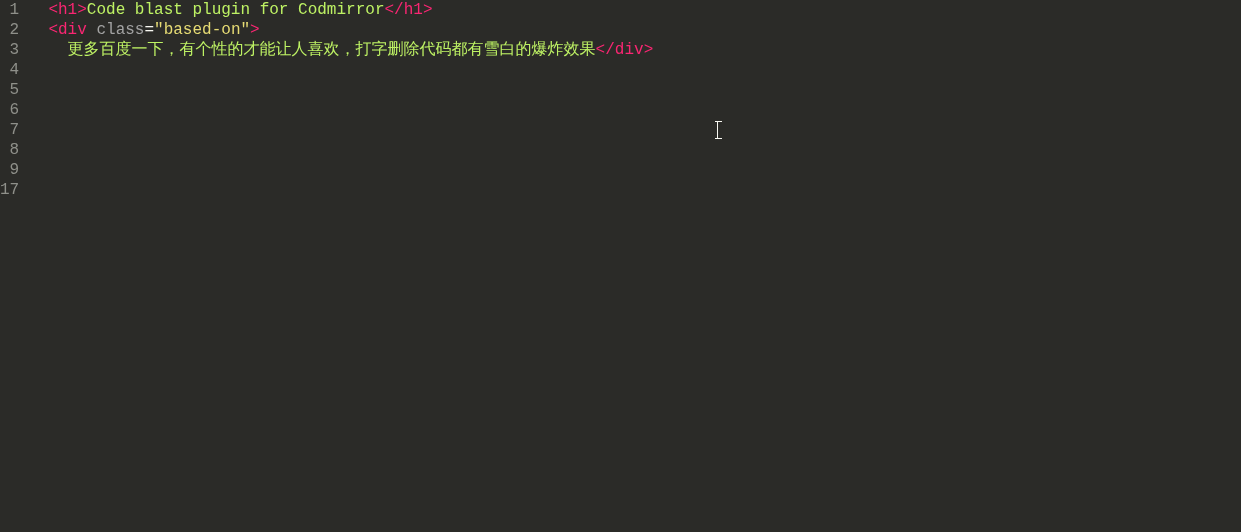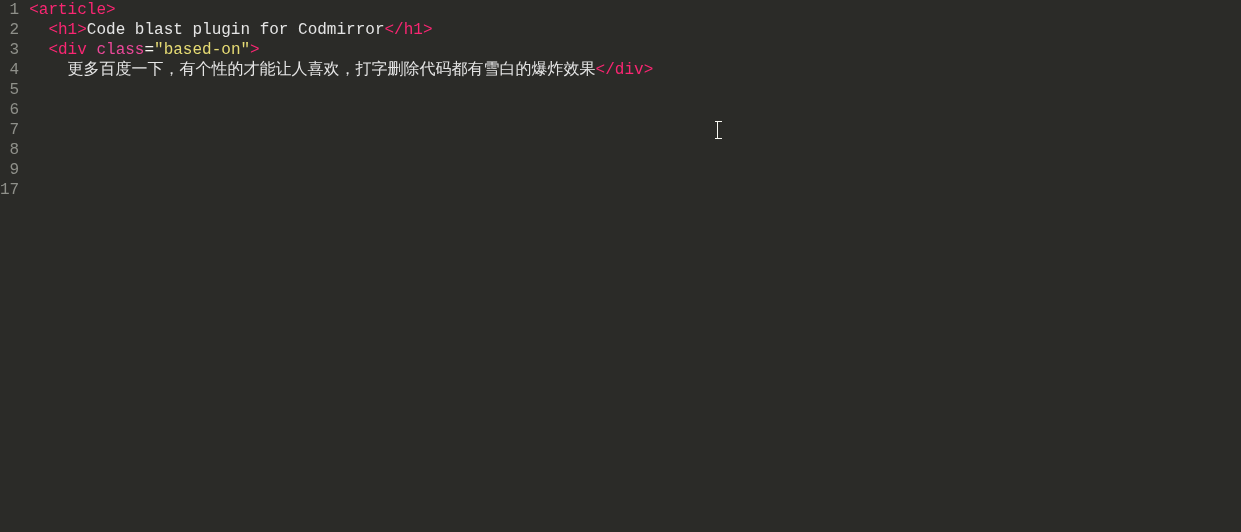--- a/index.html
+++ b/index.html
@@ -42,30 +42,30 @@
       white-space: pre;
       color: #f8f8f2;
     }
     .tag-bracket {
       color: #f92672;
     }
     .tag-name {
       color: #f92672;
     }
     .attr-name {
-      color: #ec4899;
+      color: #a3a3a3;
     }
     .attr-eq {
       color: #f8f8f2;
     }
     .attr-value {
       color: #e6db74;
     }
     .text-content {
-      color: #e5e5e5;
+      color: #bef264;
     }
     .cursor {
       position: absolute;
       width: 1px;
       height: 18px;
       border-left: 1px solid #f8f8f2;
       top: 121px;
       left: 692px;
     }
     .cursor::before,
@@ -90,21 +90,20 @@
     <div class="line-number">3</div>
     <div class="line-number">4</div>
     <div class="line-number">5</div>
     <div class="line-number">6</div>
     <div class="line-number">7</div>
     <div class="line-number">8</div>
     <div class="line-number">9</div>
     <div class="line-number">17</div>
   </div>
   <div class="code">
-    <div class="code-line"><span class="tag-bracket">&lt;</span><span class="tag-name">article</span><span class="tag-bracket">&gt;</span></div>
     <div class="code-line"><span>  </span><span class="tag-bracket">&lt;</span><span class="tag-name">h1</span><span class="tag-bracket">&gt;</span><span class="text-content">Code blast plugin for Codmirror</span><span class="tag-bracket">&lt;/</span><span class="tag-name">h1</span><span class="tag-bracket">&gt;</span></div>
     <div class="code-line"><span>  </span><span class="tag-bracket">&lt;</span><span class="tag-name">div</span><span> </span><span class="attr-name">class</span><span class="attr-eq">=</span><span class="attr-value">"based-on"</span><span class="tag-bracket">&gt;</span></div>
     <div class="code-line"><span>    </span><span class="text-content">更多百度一下，有个性的才能让人喜欢，打字删除代码都有雪白的爆炸效果</span><span class="tag-bracket">&lt;/</span><span class="tag-name">div</span><span class="tag-bracket">&gt;</span></div>
     <div class="code-line"><span></span></div>
     <div class="code-line"><span></span></div>
     <div class="cursor"></div>
   </div>
 </div>
 
 </body></html>

